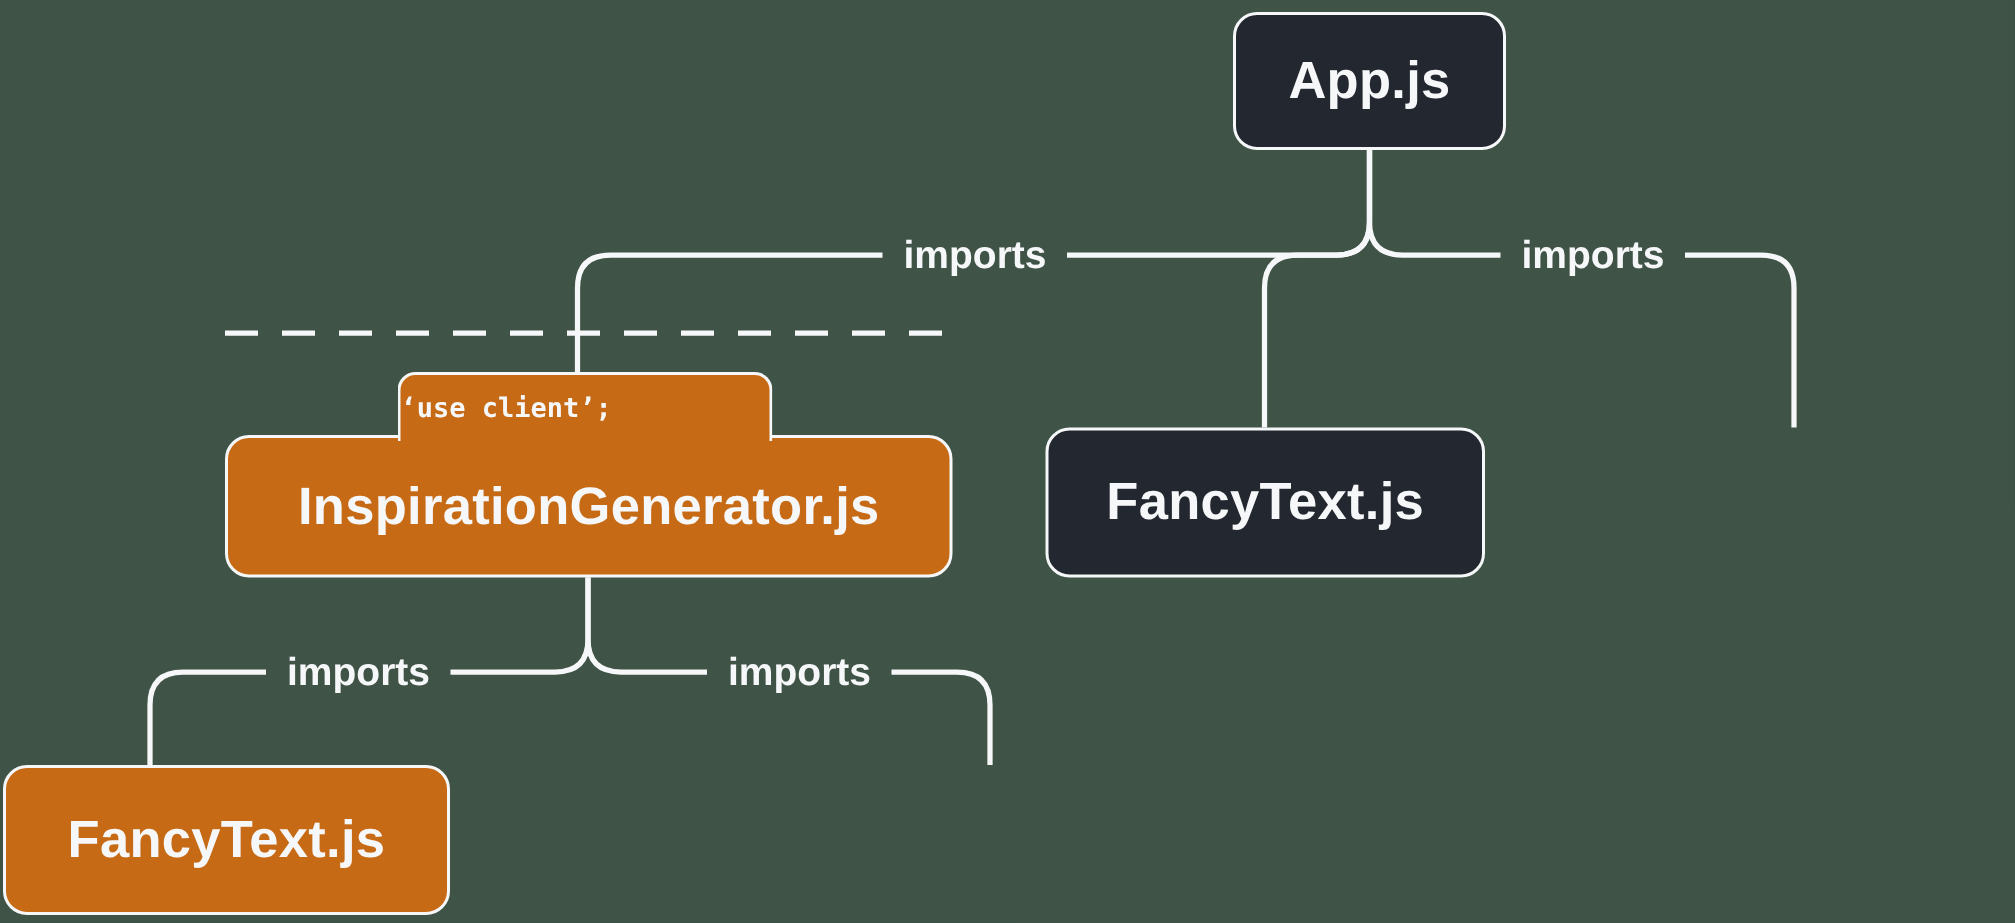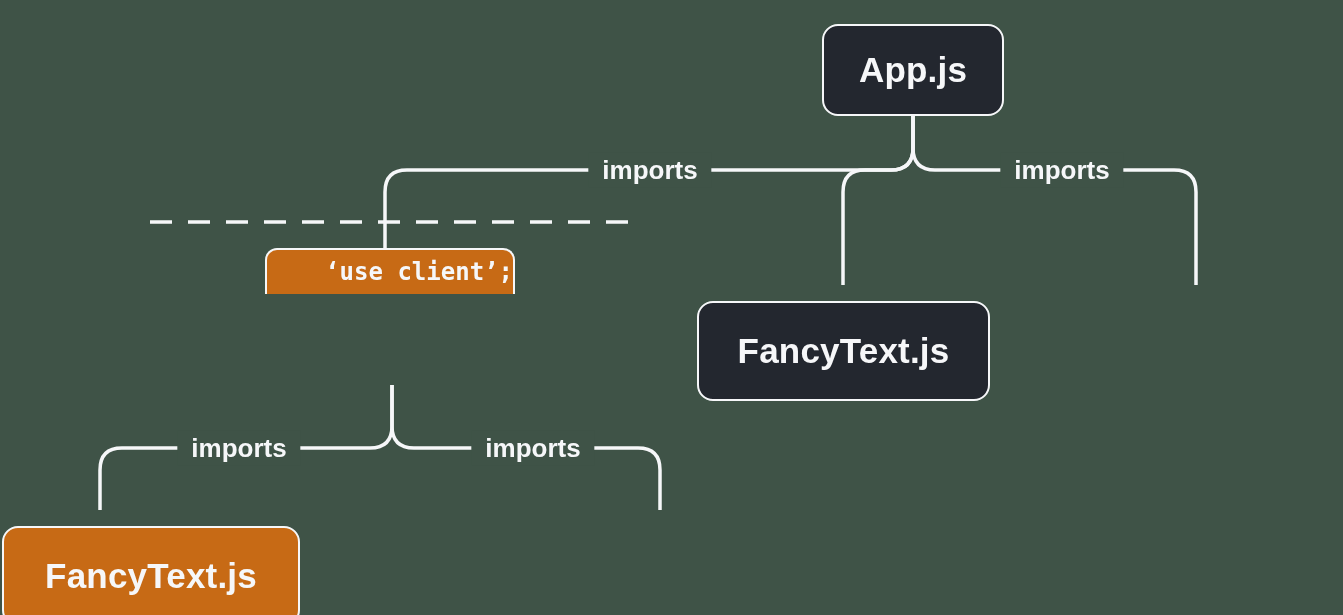--- a/index.html
+++ b/index.html
@@ -23,34 +23,33 @@
   .wires path.dashed{stroke-dasharray:22 16;stroke-width:3.5;}
   .node{
     position:absolute;z-index:2;
     display:flex;align-items:center;justify-content:center;
     border:2.5px solid var(--line);
     border-radius:16px;
     color:var(--text);
     font-size:35px;font-weight:600;
     letter-spacing:0.2px;
     white-space:nowrap;
-    margin-top:16px;
   }
   .node.server{background:var(--server-node);}
   .node.client{background:var(--client-node);}
   .directive-tab{
     position:absolute;z-index:3;
-    display:flex;align-items:center;justify-content:flex-end;
+    display:flex;align-items:center;justify-content:flex-start;
     background:var(--client-node);
     border:2.5px solid var(--line);
     border-bottom:none;
     border-radius:12px 12px 0 0;
     color:var(--text);
     font-family:"DejaVu Sans Mono","Liberation Mono",monospace;
-    font-size:24px;font-weight:600;
+    font-size:18px;font-weight:600;
     white-space:nowrap;
   }
   .edge-label{
     position:absolute;z-index:2;
     transform:translate(-50%,-50%);
     background:var(--background);
     padding:2px 14px;
     color:var(--text);
     font-size:26px;font-weight:600;
     white-space:nowrap;
@@ -96,19 +95,22 @@
 
   <div class="node server" id="node-fancytext-top">
     <span>FancyText.js</span>
   </div>
 
 
   <div class="directive-tab" id="directive-tab">
     <span>‘use client’;</span>
   </div>
 
+  <div class="node client" id="node-inspiration-generator">
+    <span>InspirationGenerator.js</span>
+  </div>
 
   <div class="node client" id="node-fancytext-bottom">
     <span>FancyText.js</span>
   </div>
 
 
 </div>
 
 </body></html>

